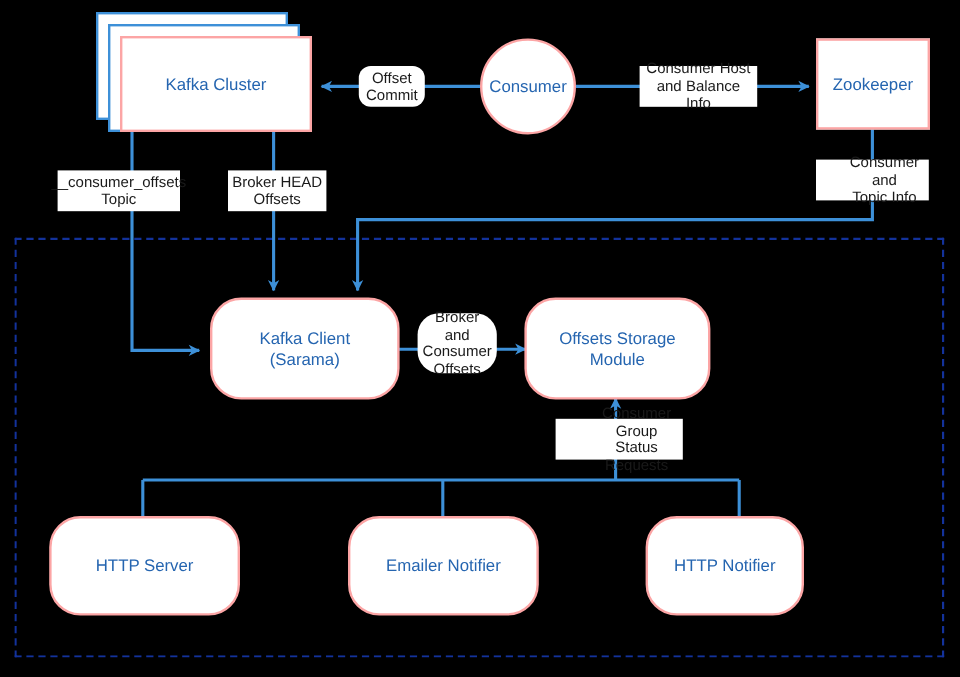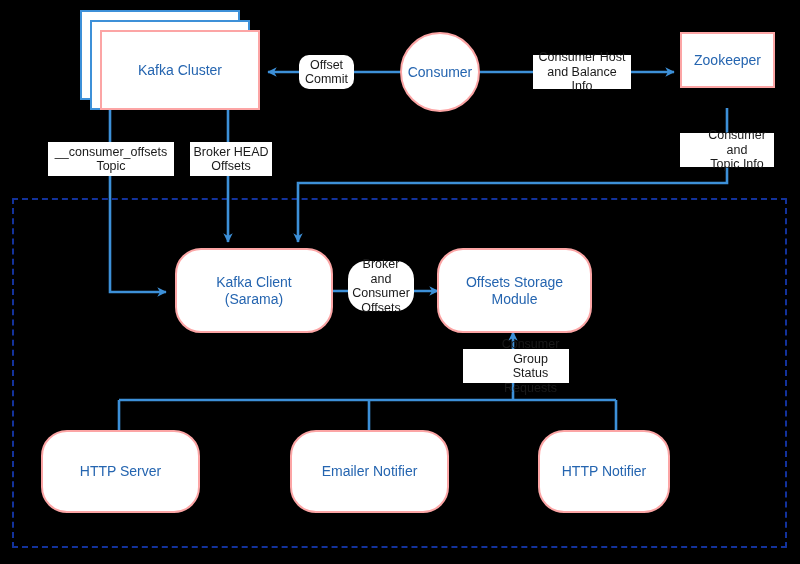--- a/index.html
+++ b/index.html
@@ -112,21 +112,21 @@
   <div class="stack-ghost" style="left:80px; top:10px;  width:160px; height:90px;"></div>
   <div class="stack-ghost" style="left:90px; top:20px;  width:160px; height:90px;"></div>
   <div class="node" style="left:100px; top:30px; width:160px; height:80px;">
     <span>Kafka Cluster</span>
   </div>
 
   <div class="node circle" style="left:400px; top:32px; width:80px; height:80px;">
     <span>Consumer</span>
   </div>
 
-  <div class="node" style="left:680px; top:32px; width:95px; height:56px;">
+  <div class="node" style="left:680px; top:32px; width:95px; height:76px;">
     <span>Zookeeper</span>
   </div>
 
   <div class="node rounded" style="left:175px; top:248px; width:158px; height:85px;">
     <span>Kafka Client
 (Sarama)</span>
   </div>
 
   <div class="node rounded" style="left:437px; top:248px; width:155px; height:85px;">
     <span>Offsets Storage
@@ -153,21 +153,21 @@
   <div class="edge-label" style="left:533px; top:55px; width:98px; height:34px;">
     <span>Consumer Host
 and Balance Info</span>
   </div>
 
   <div class="edge-label" style="left:680px; top:133px; width:94px; height:34px;padding-left:23px;">
     <span>Consumer and
 Topic Info</span>
   </div>
 
-  <div class="edge-label" style="left:48px; top:142px; width:126px; height:34px;">
+  <div class="edge-label" style="left:48px; top:142px; width:102px; height:34px;">
     <span>__consumer_offsets
 Topic</span>
   </div>
 
   <div class="edge-label" style="left:190px; top:142px; width:82px; height:34px;">
     <span>Broker HEAD
 Offsets</span>
   </div>
 
   <div class="edge-label" style="left:348px; top:261px; width:66px; height:50px;border-radius:18px;">

